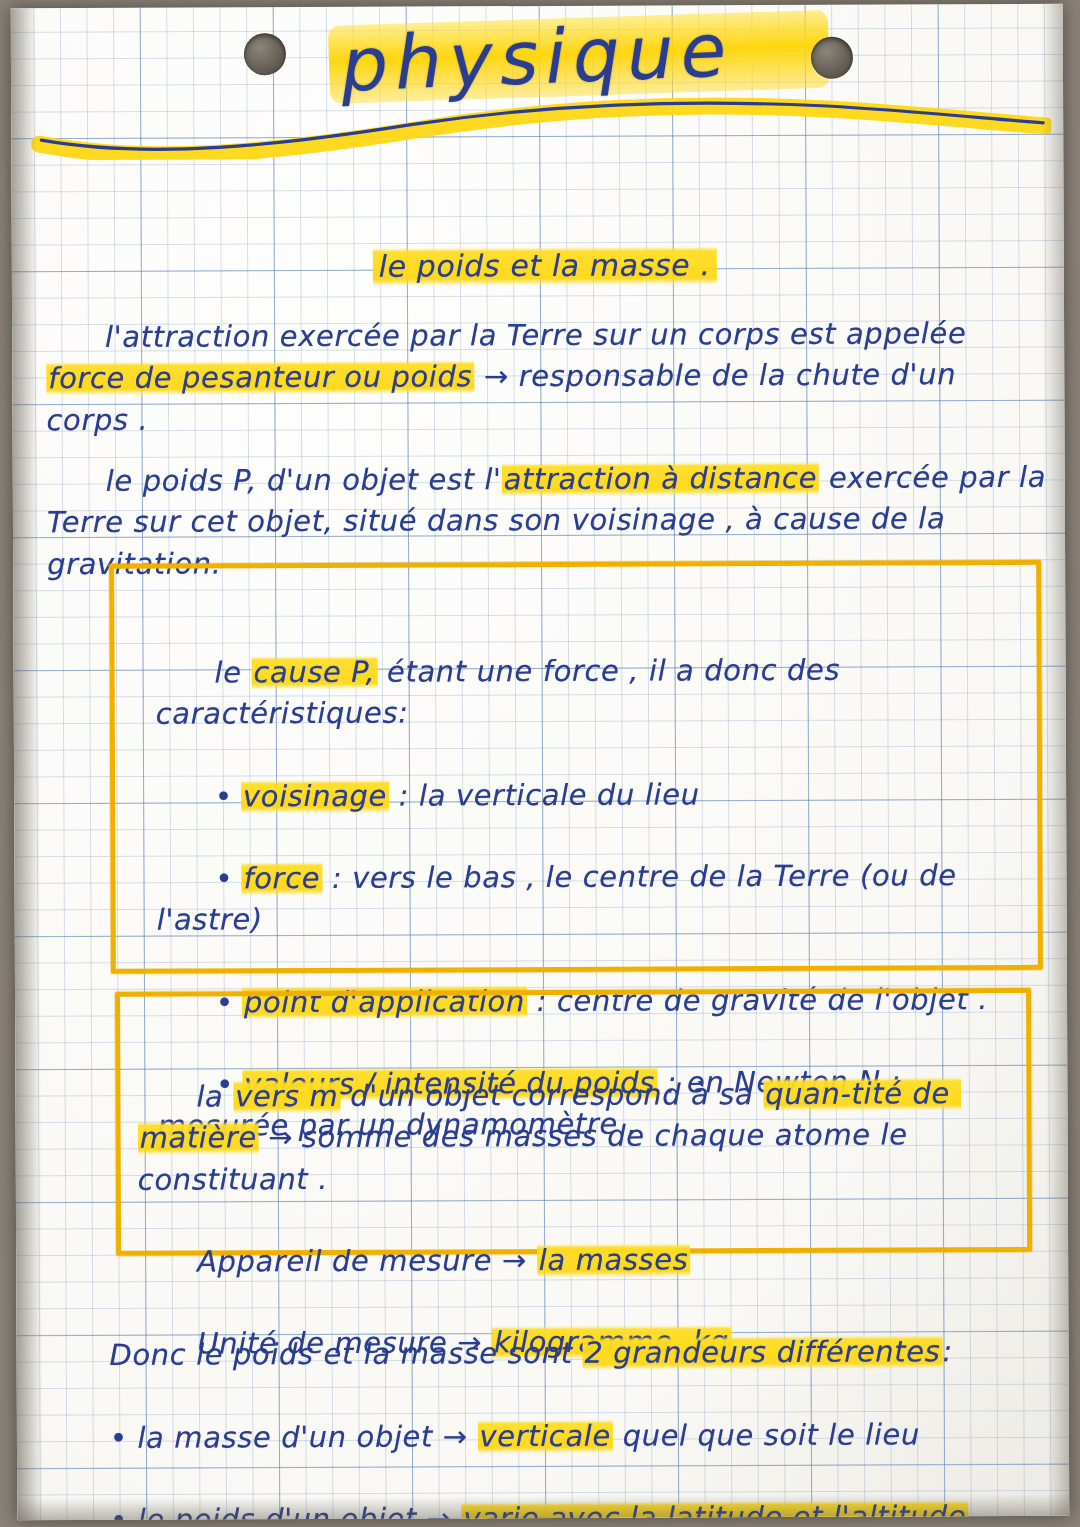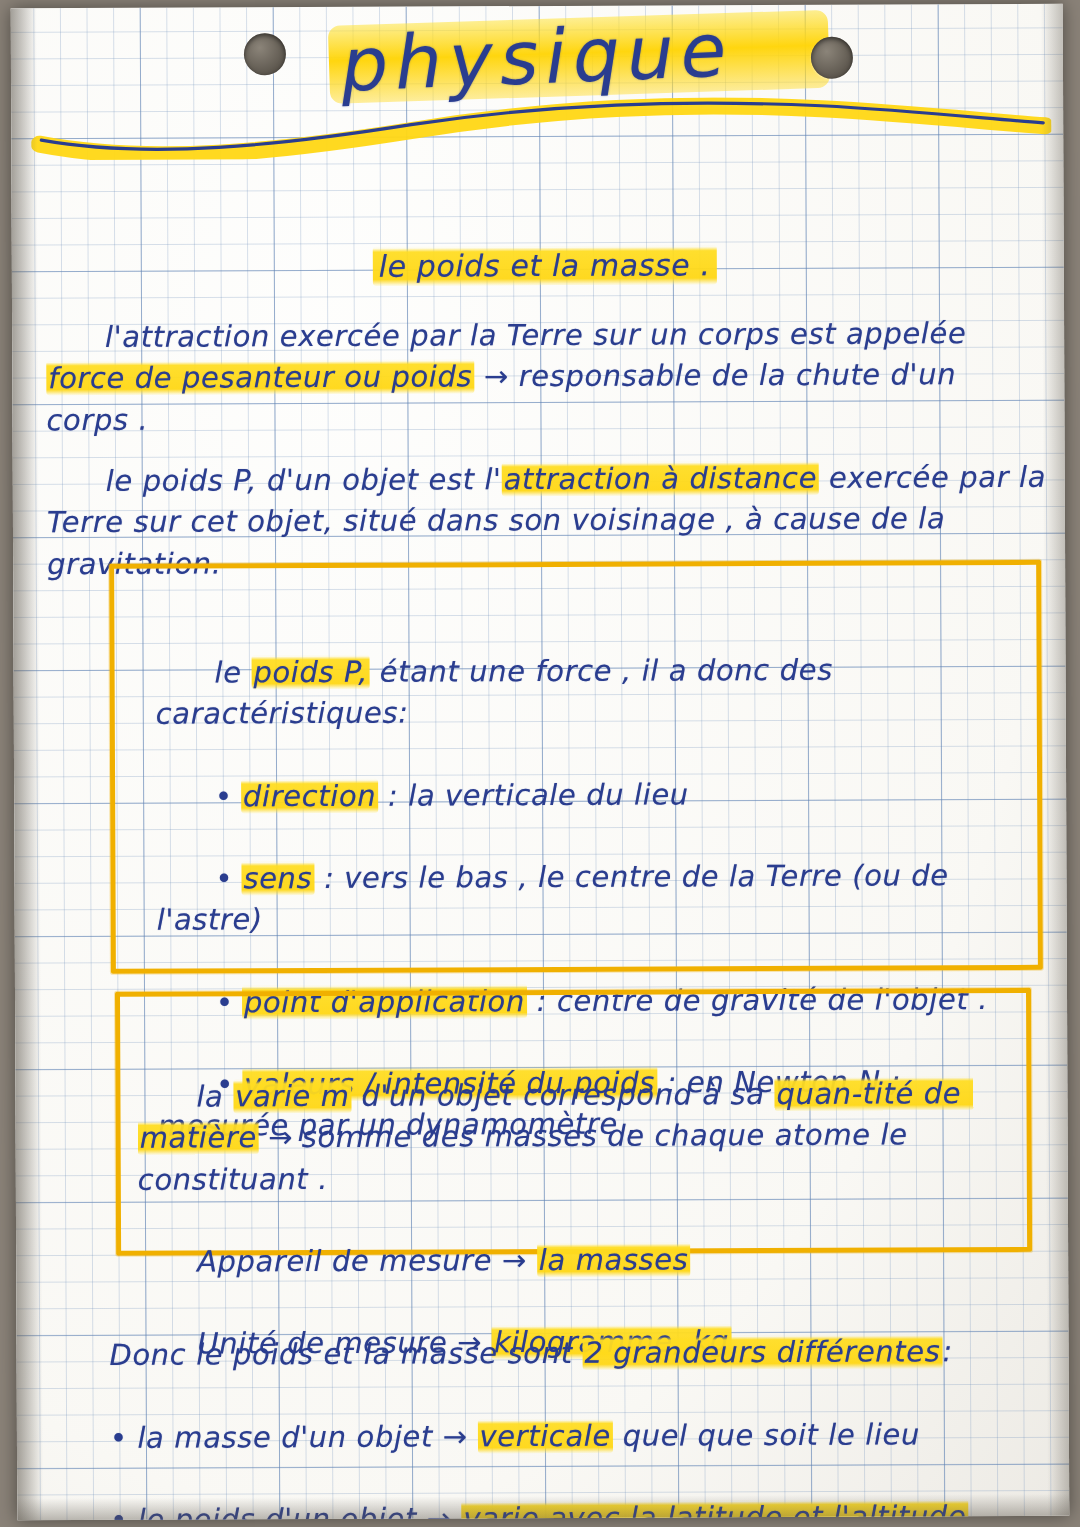--- a/index.html
+++ b/index.html
@@ -172,30 +172,30 @@
     <div class="ink p1">
       <span>l'attraction exercée par la Terre sur un corps est appelée </span><span class="hl">force de pesanteur ou poids</span><span> → responsable de la chute d'un corps .</span>
     </div>
 
     <div class="ink p2">
       <span>le poids P, d'un objet est l'</span><span class="hl">attraction à distance</span><span> exercée par la Terre sur cet objet, situé dans son voisinage , à cause de la gravitation.</span>
     </div>
 
     <div class="box box1"></div>
     <div class="ink b1text">
-      <span>le </span><span class="hl">poids P,</span><span> étant une force , il a donc des caractéristiques:</span><br>
-      <span class="bullet">•</span><span class="hl">direction</span><span> : la verticale du lieu</span><br>
-      <span class="bullet">•</span><span class="hl">sens</span><span> : vers le bas , le centre de la Terre (ou de l'astre)</span><br>
+      <span>le </span><span class="hl">cause P,</span><span> étant une force , il a donc des caractéristiques:</span><br>
+      <span class="bullet">•</span><span class="hl">voisinage</span><span> : la verticale du lieu</span><br>
+      <span class="bullet">•</span><span class="hl">force</span><span> : vers le bas , le centre de la Terre (ou de l'astre)</span><br>
       <span class="bullet">•</span><span class="hl">point d'application</span><span> : centre de gravité de l'objet .</span><br>
       <span class="bullet">•</span><span class="hl">valeurs / intensité du poids</span><span> : en Newton N ; mesurée par un dynamomètre .</span>
     </div>
 
     <div class="box box2"></div>
     <div class="ink b2text">
-      <span>la </span><span class="hl">varie m</span><span> d'un objet correspond à sa </span><span class="hl">quan-tité de matière</span><span class="arrow"> → </span><span>somme des masses de chaque atome le constituant .</span><br>
+      <span>la </span><span class="hl">vers m</span><span> d'un objet correspond à sa </span><span class="hl">quan-tité de matière</span><span class="arrow"> → </span><span>somme des masses de chaque atome le constituant .</span><br>
       <span>Appareil de mesure → </span><span class="hl">la masses</span><br>
       <span>Unité de mesure → </span><span class="hl">kilogramme, kg</span><span> .</span>
     </div>
 
     <div class="ink p3">
       <span>Donc le poids et la masse sont </span><span class="hl">2 grandeurs différentes</span><span>:</span><br>
       <span>• la masse d'un objet → </span><span class="hl">verticale</span><span> quel que soit le lieu</span><br>
       <span>• le poids d'un objet → </span><span class="hl">varie avec la latitude et l'altitude</span><span> .</span>
     </div>
 

